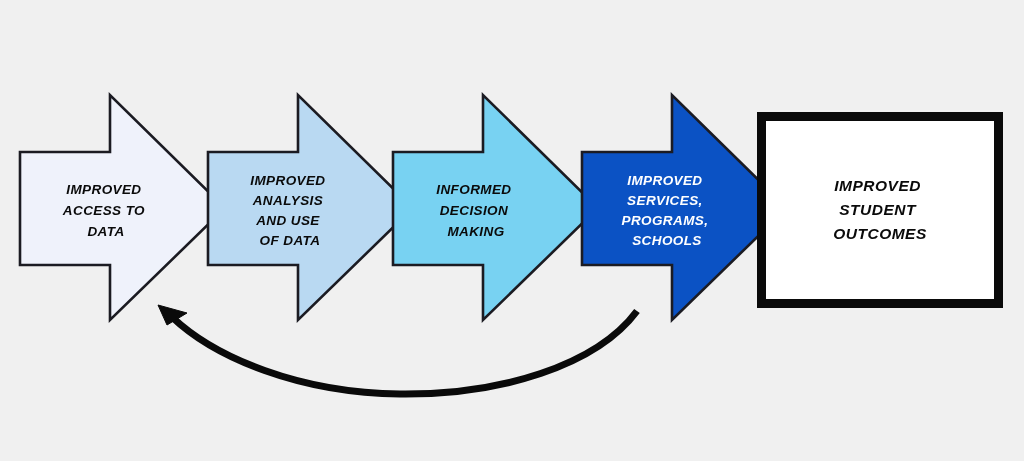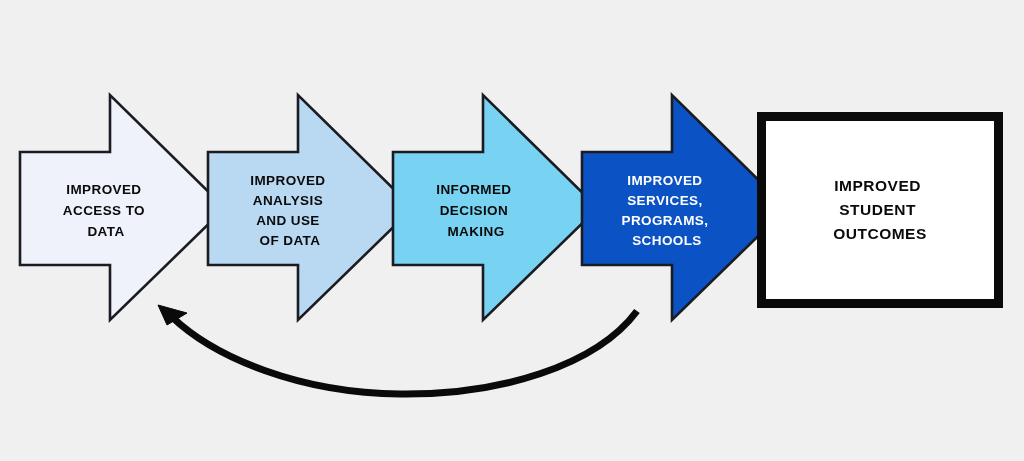--- a/index.html
+++ b/index.html
@@ -12,20 +12,21 @@
     height: 461px;
     background: #f0f0f0;
     font-family: "Liberation Sans", sans-serif;
     overflow: hidden;
   }
   #diagram-root {
     position: relative;
     width: 888px;
     height: 461px;
     background: #f0f0f0;
+    font-style: italic;
   }
   svg.flow-canvas {
     display: block;
     width: 1024px;
     height: 461px;
   }
   .stage-shape {
     stroke: #1b1b22;
     stroke-width: 2.6;
     stroke-linejoin: miter;

